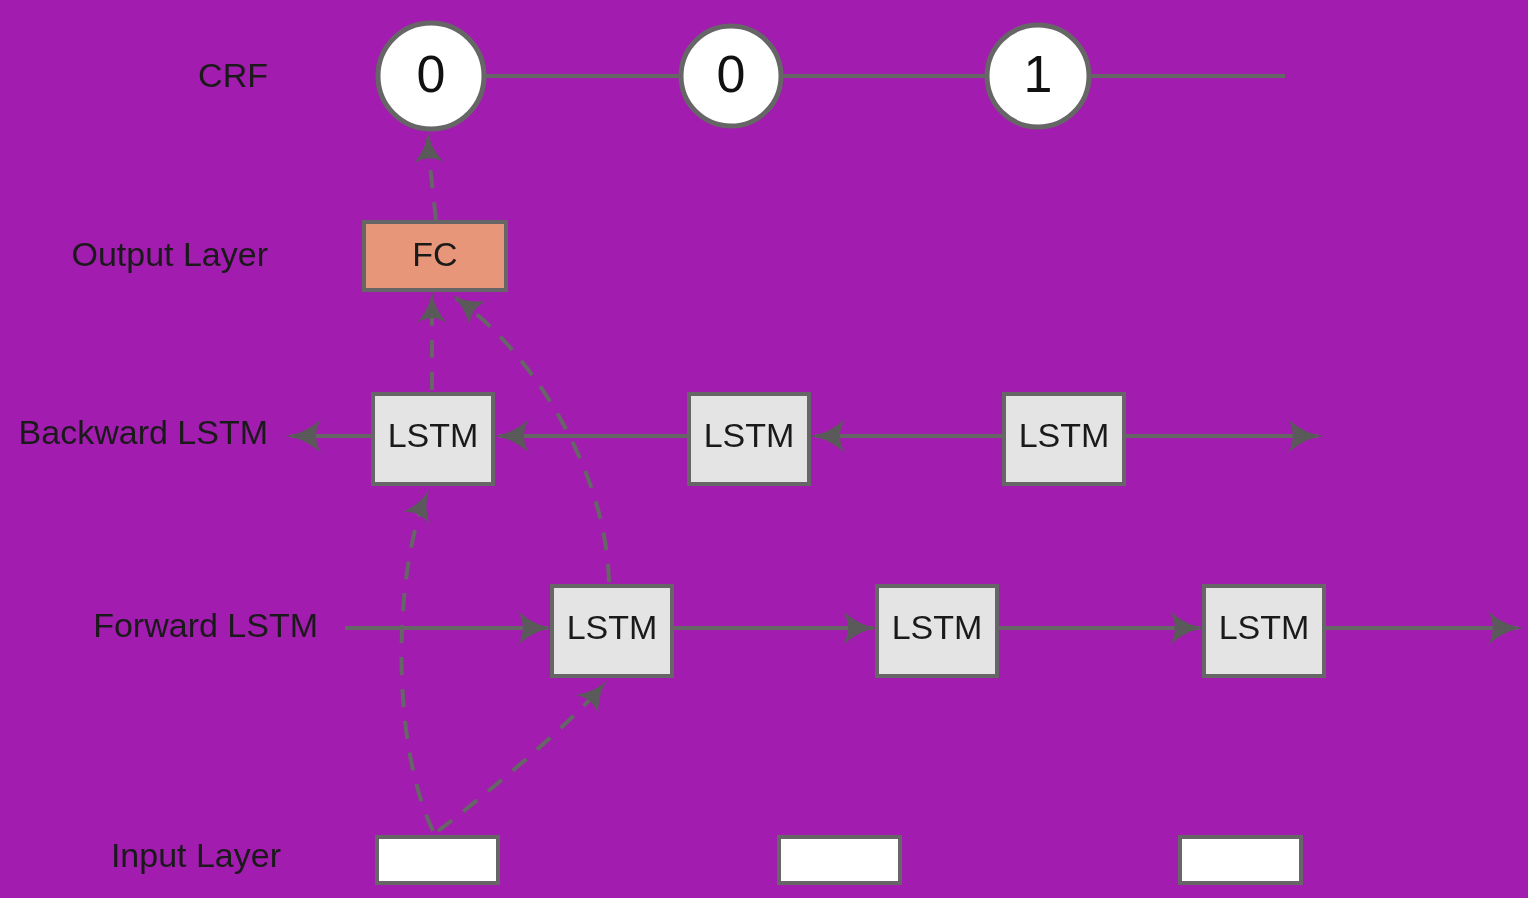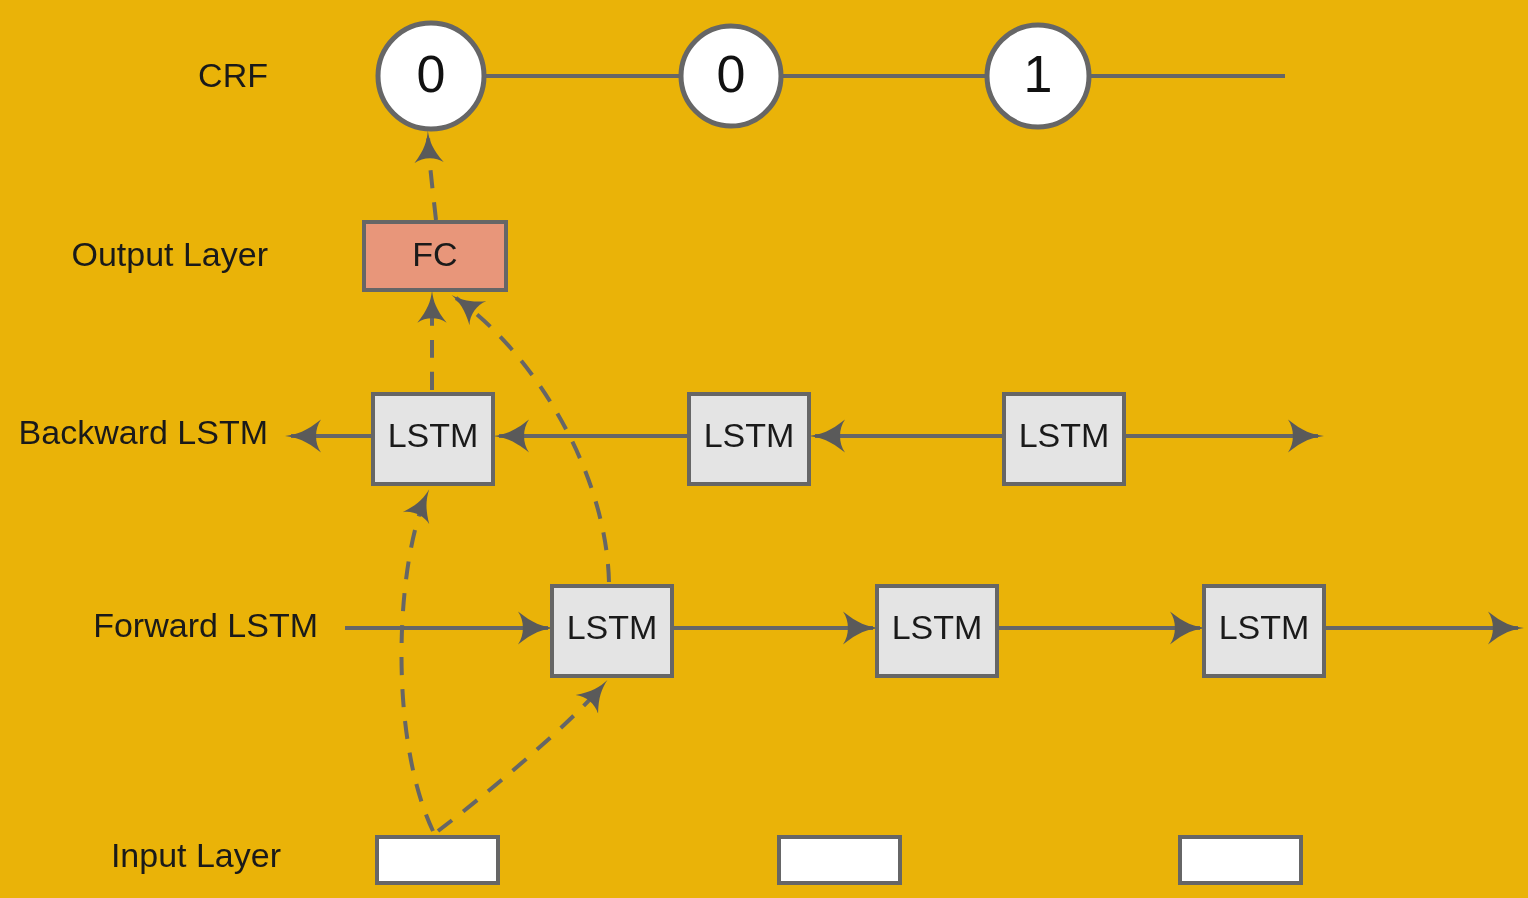--- a/index.html
+++ b/index.html
@@ -7,21 +7,21 @@
     padding: 0;
     background: #ffffff;
   }
   body {
     font-family: "Liberation Sans", sans-serif;
   }
   #canvas {
     position: relative;
     width: 1528px;
     height: 898px;
-    background: #eab308;
+    background: #a21caf;
     overflow: hidden;
   }
   #diagram-svg {
     position: absolute;
     left: 0;
     top: 0;
     width: 1528px;
     height: 898px;
   }
   .row-label {

